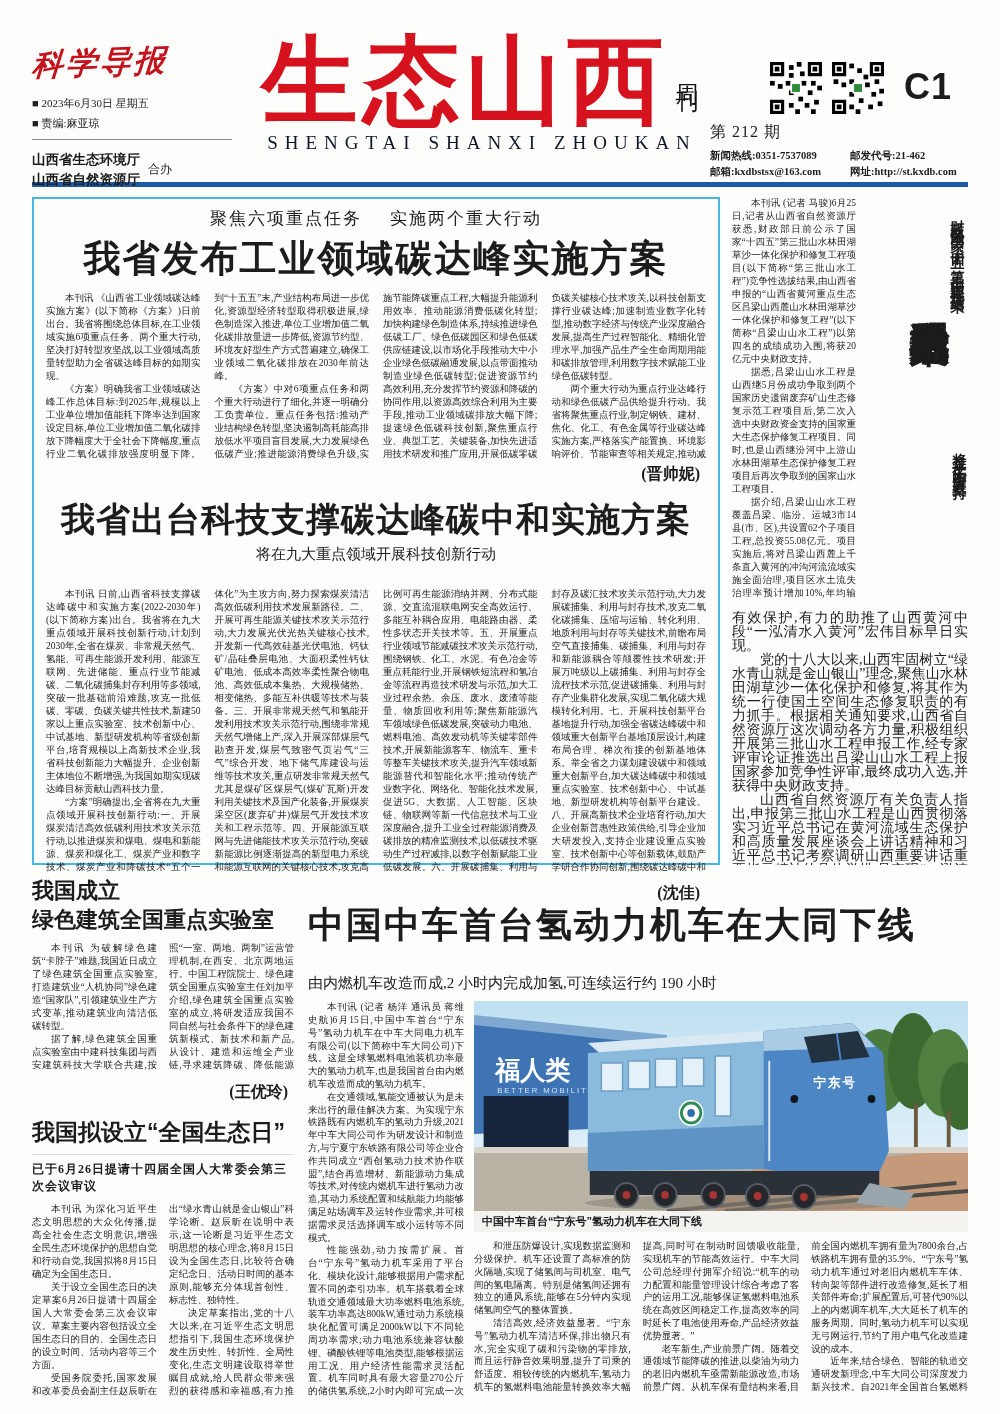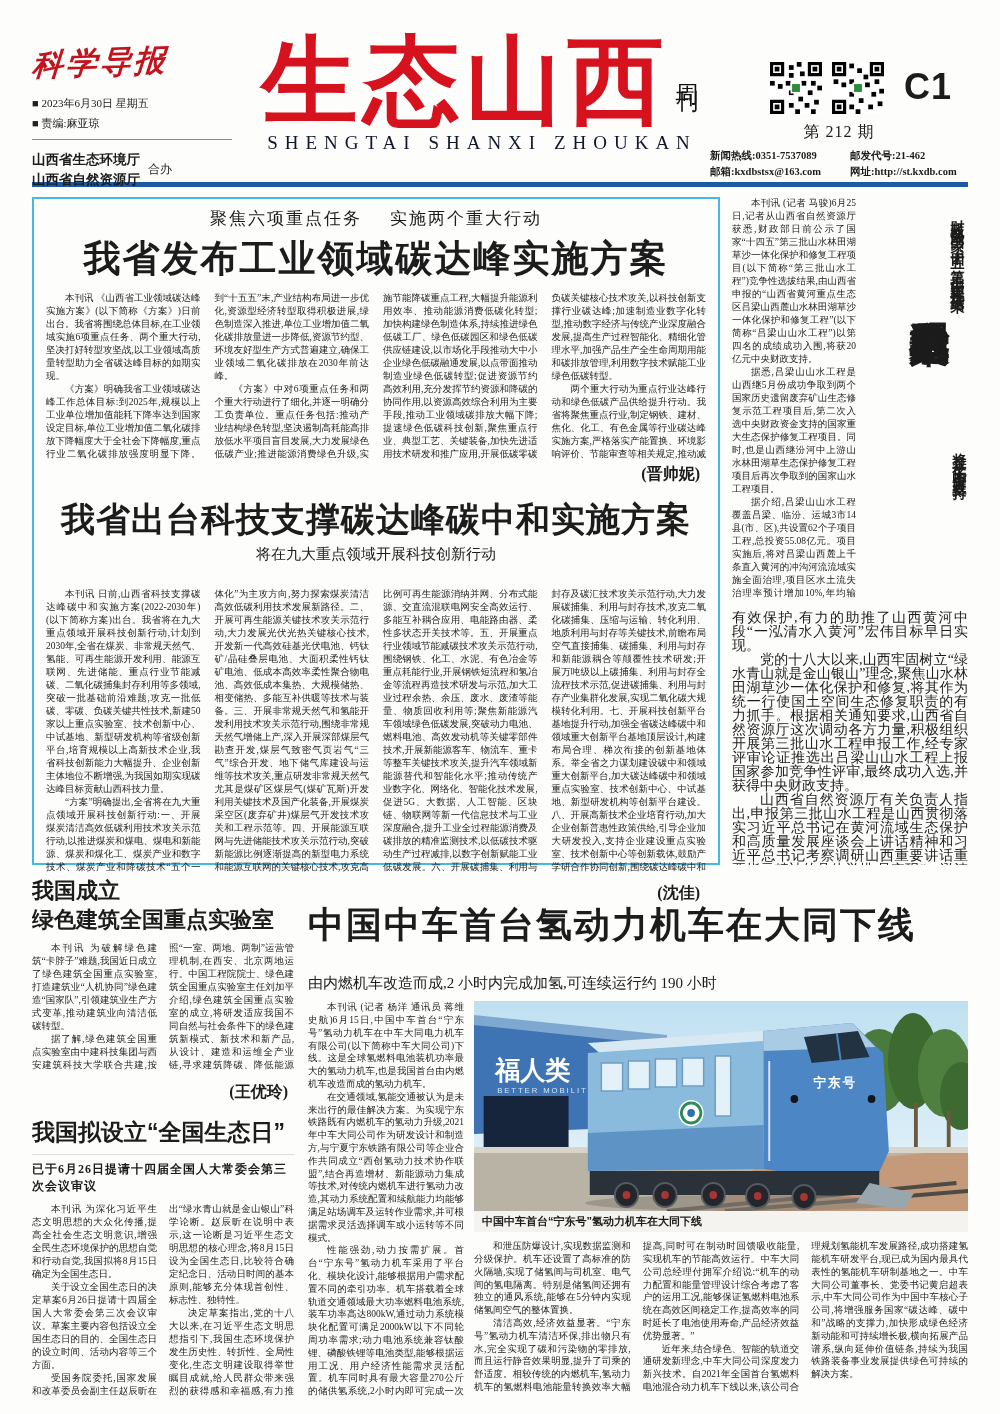--- a/index.html
+++ b/index.html
@@ -26,21 +26,21 @@
               letter-spacing:6px; font-family:"DejaVu Serif",serif; }
   .mh-side { writing-mode:vertical-rl; font-size:23px; letter-spacing:6px;
              margin:34px 0 0 2px; color:#111; }
   .mh-pinyin { font-size:19px; letter-spacing:7px; color:#0f172a; margin-top:2px;
                font-family:"Liberation Serif",serif; }
   .mh-right { width:258px; flex:none; position:relative; padding-top:10px; }
   .page-code { position:absolute; right:16px; top:2px; font-family:"Liberation Sans",sans-serif;
                font-size:36px; font-weight:600; letter-spacing:1px;margin-top:38px; }
   .qrs { display:flex; gap:10px; margin:26px 0 0 60px; }
   .qr { width:52px; height:52px; }
-  .issue { text-align:center; font-size:16px; margin-top:8px; letter-spacing:1px; }
+  .issue { text-align:left; font-size:16px; margin-top:8px; letter-spacing:1px; }
   .contacts { display:grid; grid-template-columns:1.1fr 1fr; gap:2px 10px;
               font-size:10.5px; font-weight:bold; margin-top:6px; }
   .rule { height:5px; background:#1c5aa6; margin-top:4px; }
   
   p.para { margin:0; text-indent:2em; }
   .byline { text-align:right; font-weight:bold; font-size:16px; padding-right:6px; }
   .jbody { text-align:justify; overflow:hidden; }
   
   .main-top { display:flex; gap:12px; margin-top:10px; height:668px; }
   .box-left { width:688px; flex:none; border:2px solid #45b8e8; padding:8px 12px 0; }
@@ -359,19 +359,20 @@
                 <circle cx="342" cy="196" r="4"></circle>
               </g>
               <polygon points="410,182 456,192 446,208 396,202" fill="#9aa6ae"></polygon>
               <line x1="306" y1="60" x2="306" y2="160" stroke="#dfe9f2" stroke-width="2"></line>
             </g>
           </svg>
           <div class="photo-caption">中国中车首台“宁东号”氢动力机车在大同下线</div>
           <div class="train-rest jbody">
               <p class="para">和泄压防爆设计,实现数据监测和分级保护。机车还设置了高标准的防火隔墙,实现了储氢间与司机室、电气间的氢电隔离。特别是储氢间还拥有独立的通风系统,能够在5分钟内实现储氢间空气的整体置换。</p>
               <p class="para">清洁高效,经济效益显著。“宁东号”氢动力机车清洁环保,排出物只有水,完全实现了碳和污染物的零排放,而且运行静音效果明显,提升了司乘的舒适度。相较传统的内燃机车,氢动力机车的氢燃料电池能量转换效率大幅提高,同时可在制动时回馈吸收能量,实现机车的节能高效运行。中车大同公司总经理付拥军介绍说:“机车的动力配置和能量管理设计综合考虑了客户的运用工况,能够保证氢燃料电池系统在高效区间稳定工作,提高效率的同时延长了电池使用寿命,产品经济效益优势显著。”</p>
+              <p class="para">老车新生,产业前景广阔。随着交通领域节能降碳的推进,以柴油为动力的老旧内燃机车亟需新能源改造,市场前景广阔。从机车保有量结构来看,目前全国内燃机车拥有量为7800余台,占铁路机车拥有量的35.9%。“宁东号”氢动力机车通过对老旧内燃机车车体、转向架等部件进行改造修复,延长了相关部件寿命;扩展配置后,可替代90%以上的内燃调车机车,大大延长了机车的服务周期。同时,氢动力机车可以实现无弓网运行,节约了用户电气化改造建设的成本。</p>
               <p class="para">近年来,结合绿色、智能的轨道交通研发新理念,中车大同公司深度发力新兴技术。自2021年全国首台氢燃料电池混合动力机车下线以来,该公司合理规划氢能机车发展路径,成功搭建氢能机车研发平台,现已成为国内最具代表性的氢能机车研制基地之一。中车大同公司董事长、党委书记黄启超表示,中车大同公司作为中国中车核心子公司,将增强服务国家“碳达峰、碳中和”战略的支撑力,加快形成绿色经济新动能和可持续增长极,横向拓展产品谱系,纵向延伸价值链条,持续为我国铁路装备事业发展提供绿色可持续的解决方案。</p>
             </div>
         </div>
       </div>
     </div>
   </div>
 </div>
 
 </body></html>

